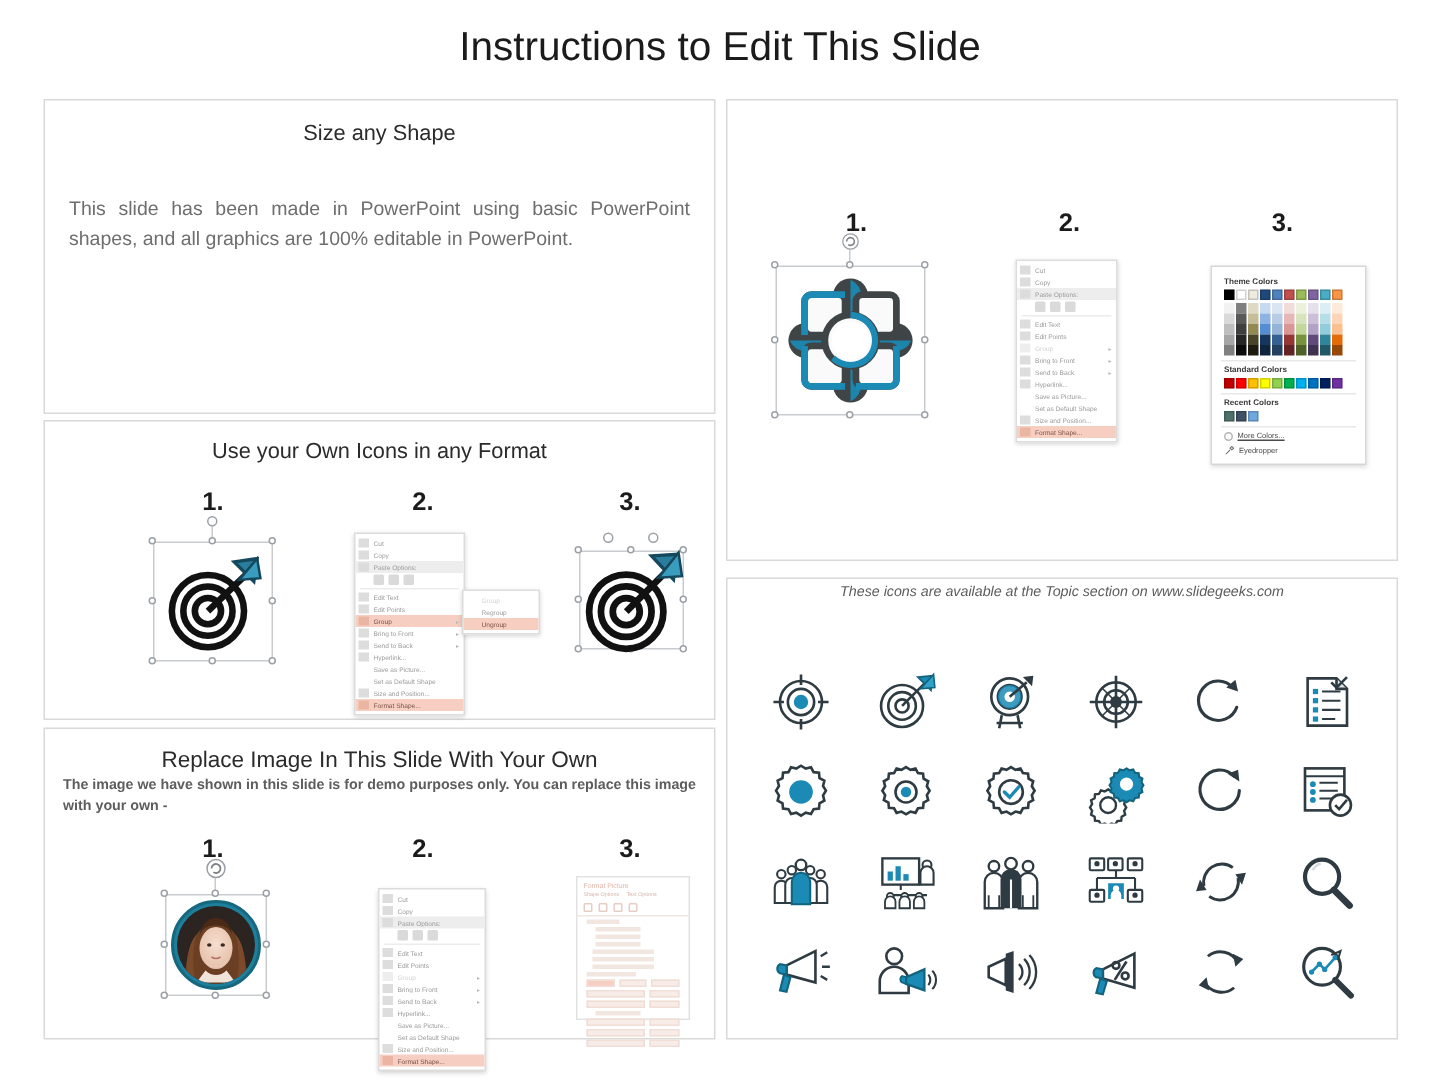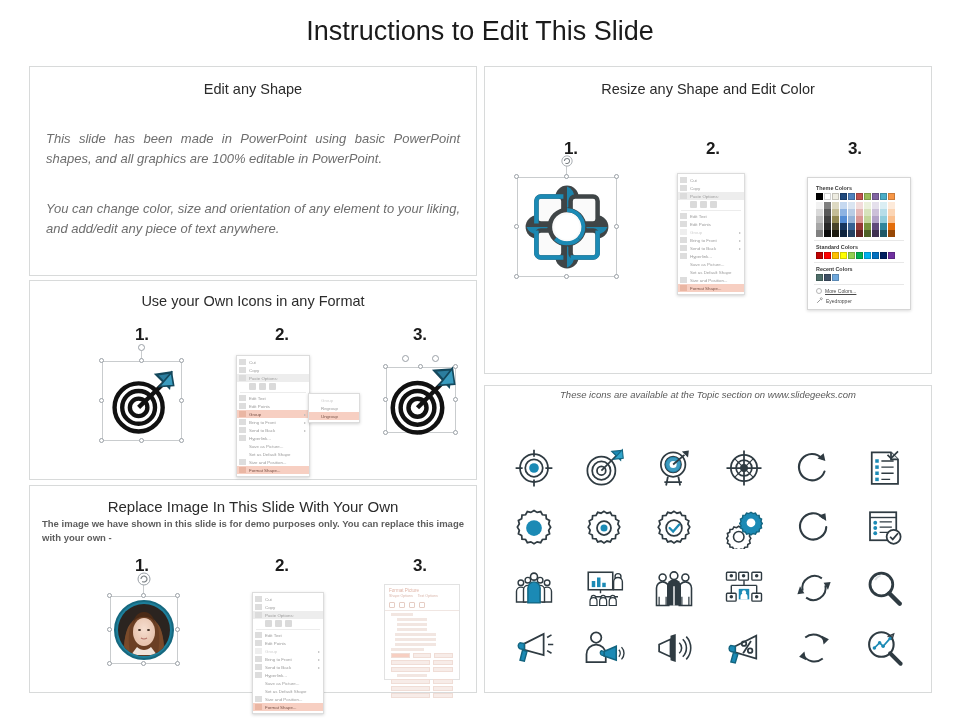--- a/index.html
+++ b/index.html
@@ -36,21 +36,20 @@
     text-align:center;
     font-size:9.5px;
     font-style:italic;
     color:#5b5b5b;
   }
 
   
   #panel-edit-shape { left:29px; top:66px; width:448px; height:210px; }
   #panel-edit-shape .panel-title { margin-top:14px; }
   .para {
-    font-style:italic;
     font-size:13px;
     line-height:1.55;
     color:#6e6e6e;
     text-align:justify;
     margin:0 16px;
   }
   #para-1 { margin-top:32px; }
   #para-2 { margin-top:30px; }
 
   
@@ -173,23 +172,22 @@
   .fp-row .b.hl { background:#f7cfc2; }
 </style>
 </head>
 <body>
 
 <div class="slide">
 
   <div class="slide-title">Instructions to Edit This Slide</div>
 
   <div class="panel" id="panel-edit-shape">
-    <div class="panel-title">Edit any Shape</div>
+    <div class="panel-title">Size any Shape</div>
     <div class="para" id="para-1">This slide has been made in PowerPoint using basic PowerPoint shapes, and all graphics are 100% editable in PowerPoint.</div>
-    <div class="para" id="para-2">You can change color, size and orientation of any element to your liking, and add/edit any piece of text anywhere.</div>
   </div>
 
   <div class="panel" id="panel-own-icons">
     <div class="panel-title">Use your Own Icons in any Format</div>
 
     <div class="step-num step-col1" style="top:44px;">1.</div>
     <div class="step-num step-col2" style="top:44px;">2.</div>
     <div class="step-num step-col3" style="top:44px;">3.</div>
 
     <div style="position:absolute; left:72px; top:80px; width:80px; height:80px;">
@@ -480,21 +478,20 @@
           <span class="b" style="flex:1"></span>
         </div>
       <div class="fp-row">
           <span class="b" style="flex:2"></span>
           <span class="b" style="flex:1"></span>
         </div>
     </div>
   </div>
 
   <div class="panel" id="panel-resize-shape">
-    <div class="panel-title">Resize any Shape and Edit Color</div>
 
     <div class="rs-step-num" style="left:56px; top:72px;">1.</div>
     <div class="rs-step-num" style="left:198px; top:72px;">2.</div>
     <div class="rs-step-num" style="left:340px; top:72px;">3.</div>
 
     <div style="position:absolute; left:32px; top:110px; width:100px; height:100px;">
       <div class="rot-stem" style="left:49px; top:-11px; height:11px;"></div>
       <svg width="12" height="12" viewBox="0 0 14 14" style="position:absolute; left:44px; top:-22px;">
         <circle cx="7" cy="7" r="6" fill="#fff" stroke="#9aa0a6"></circle>
         <path d="M4 7a3 3 0 1 1 1.2 2.4" fill="none" stroke="#7d8387" stroke-width="1.2"></path>

